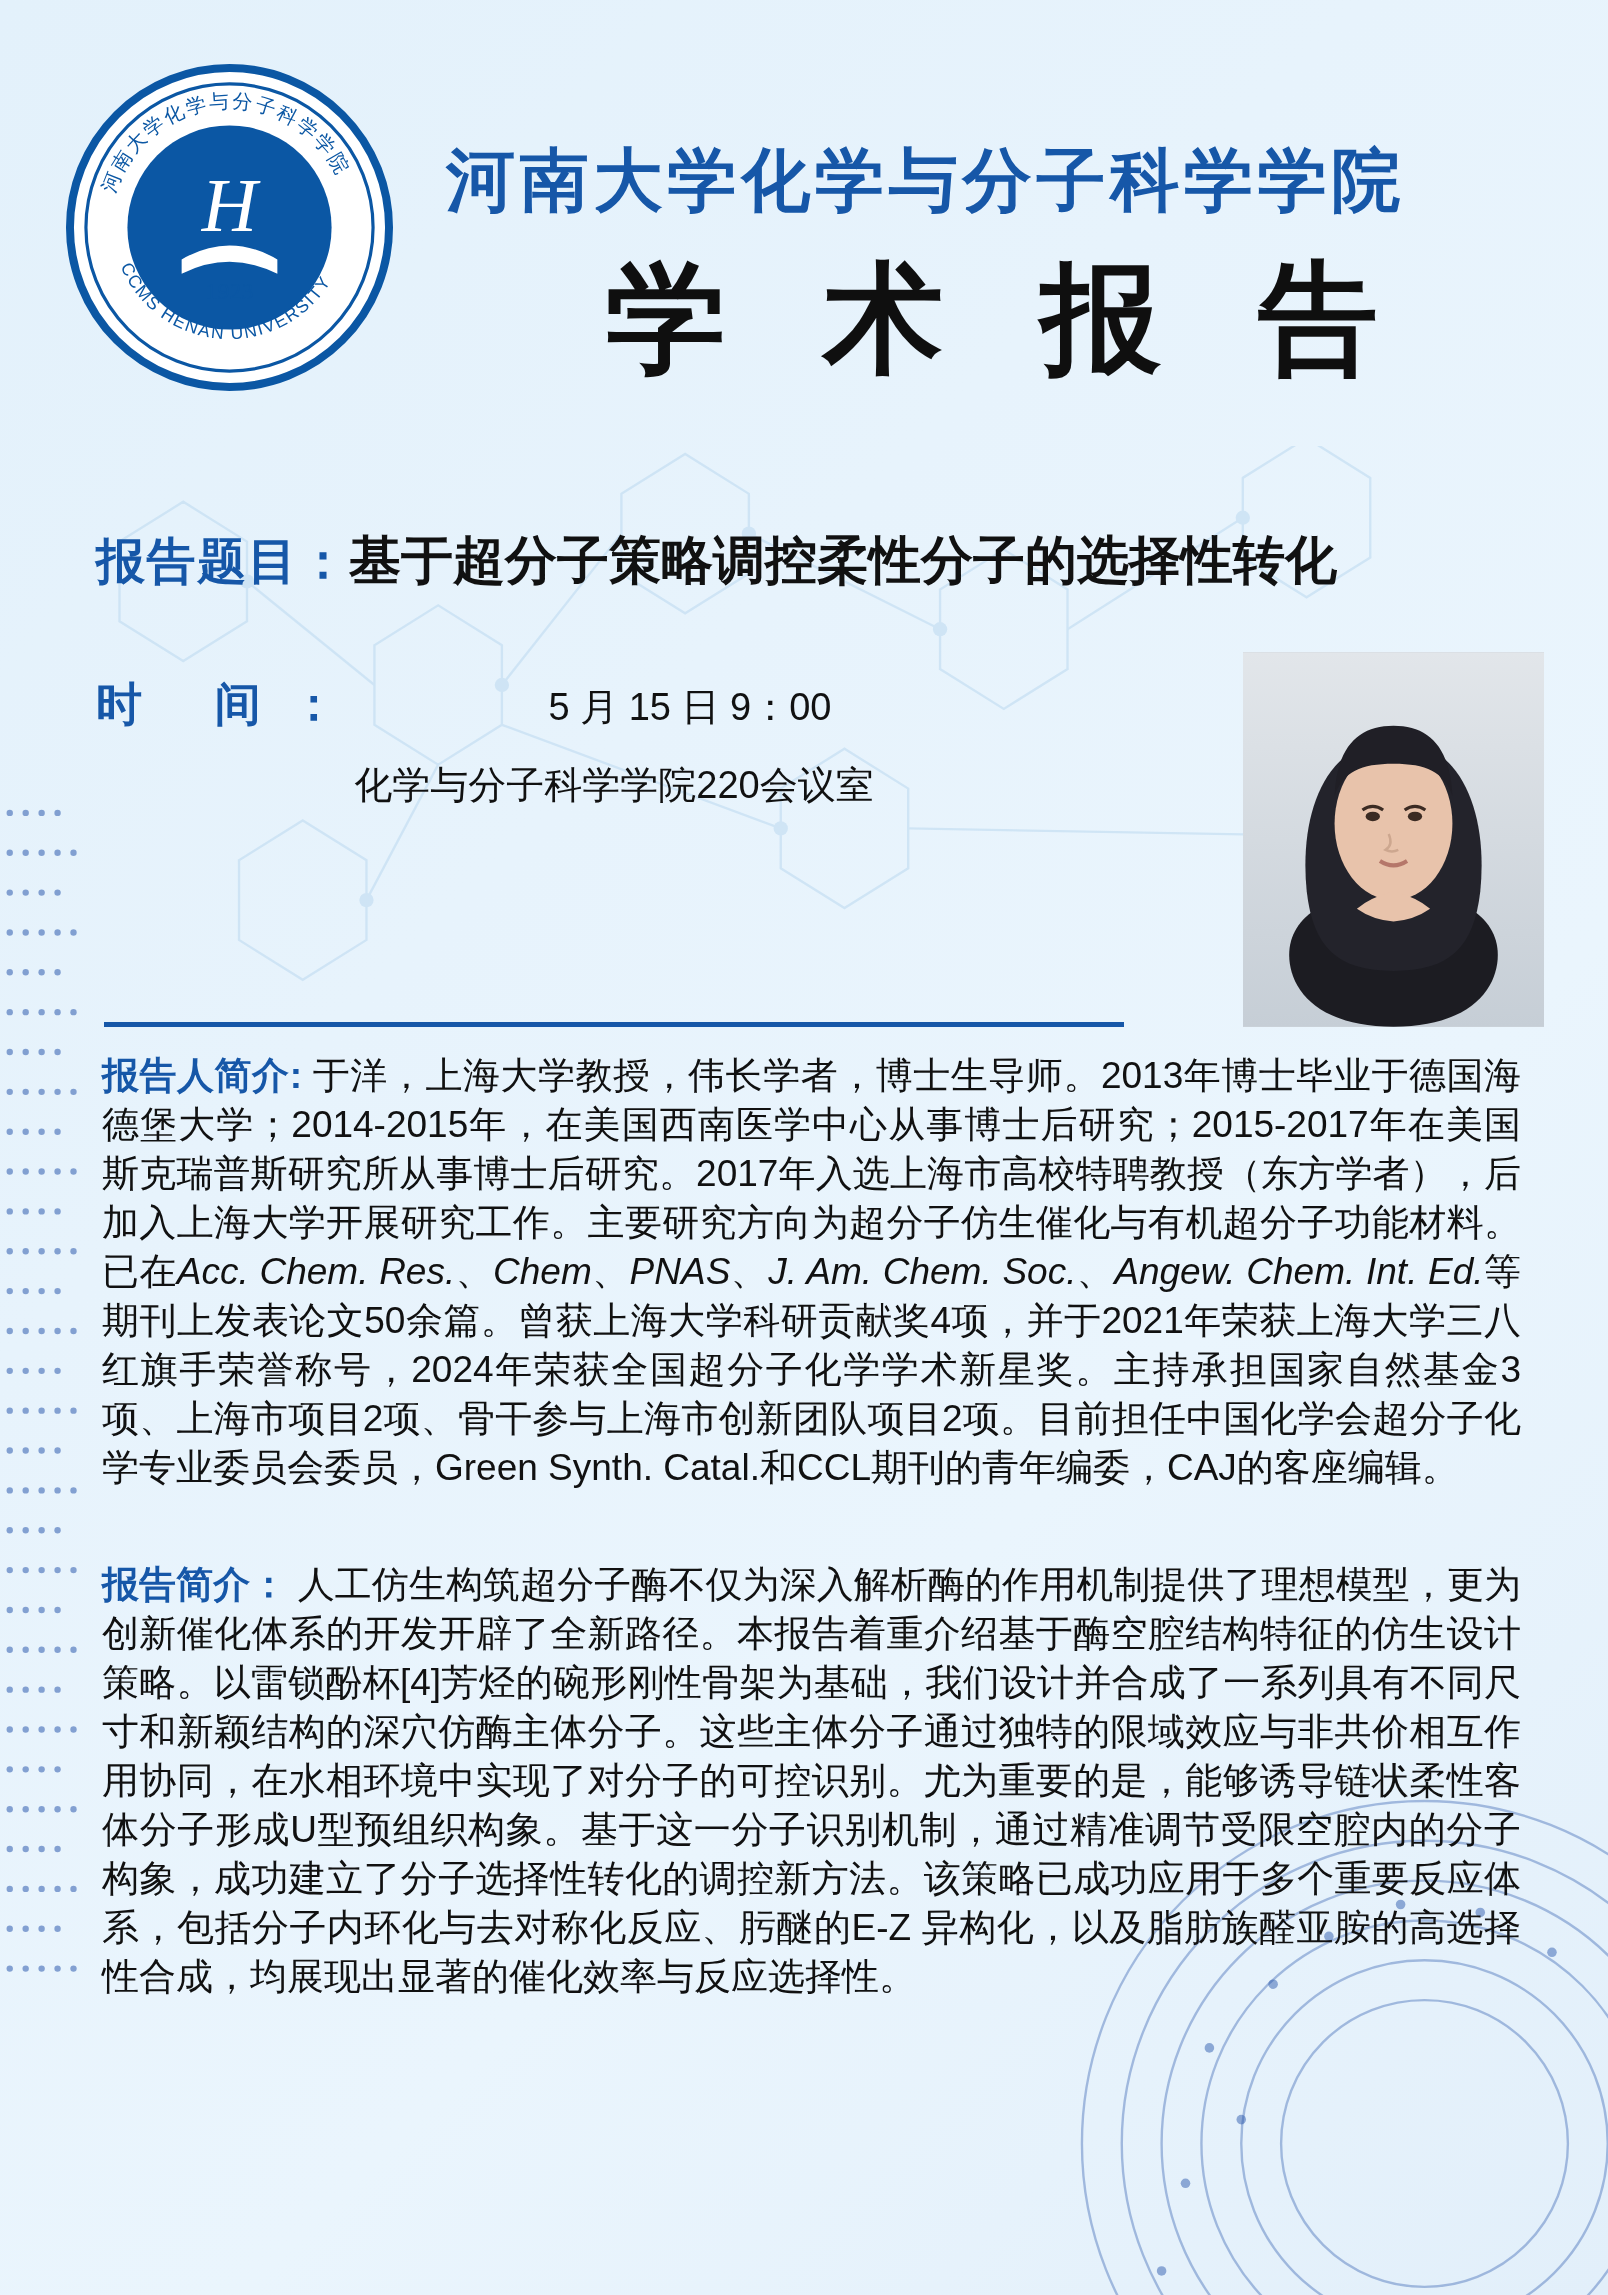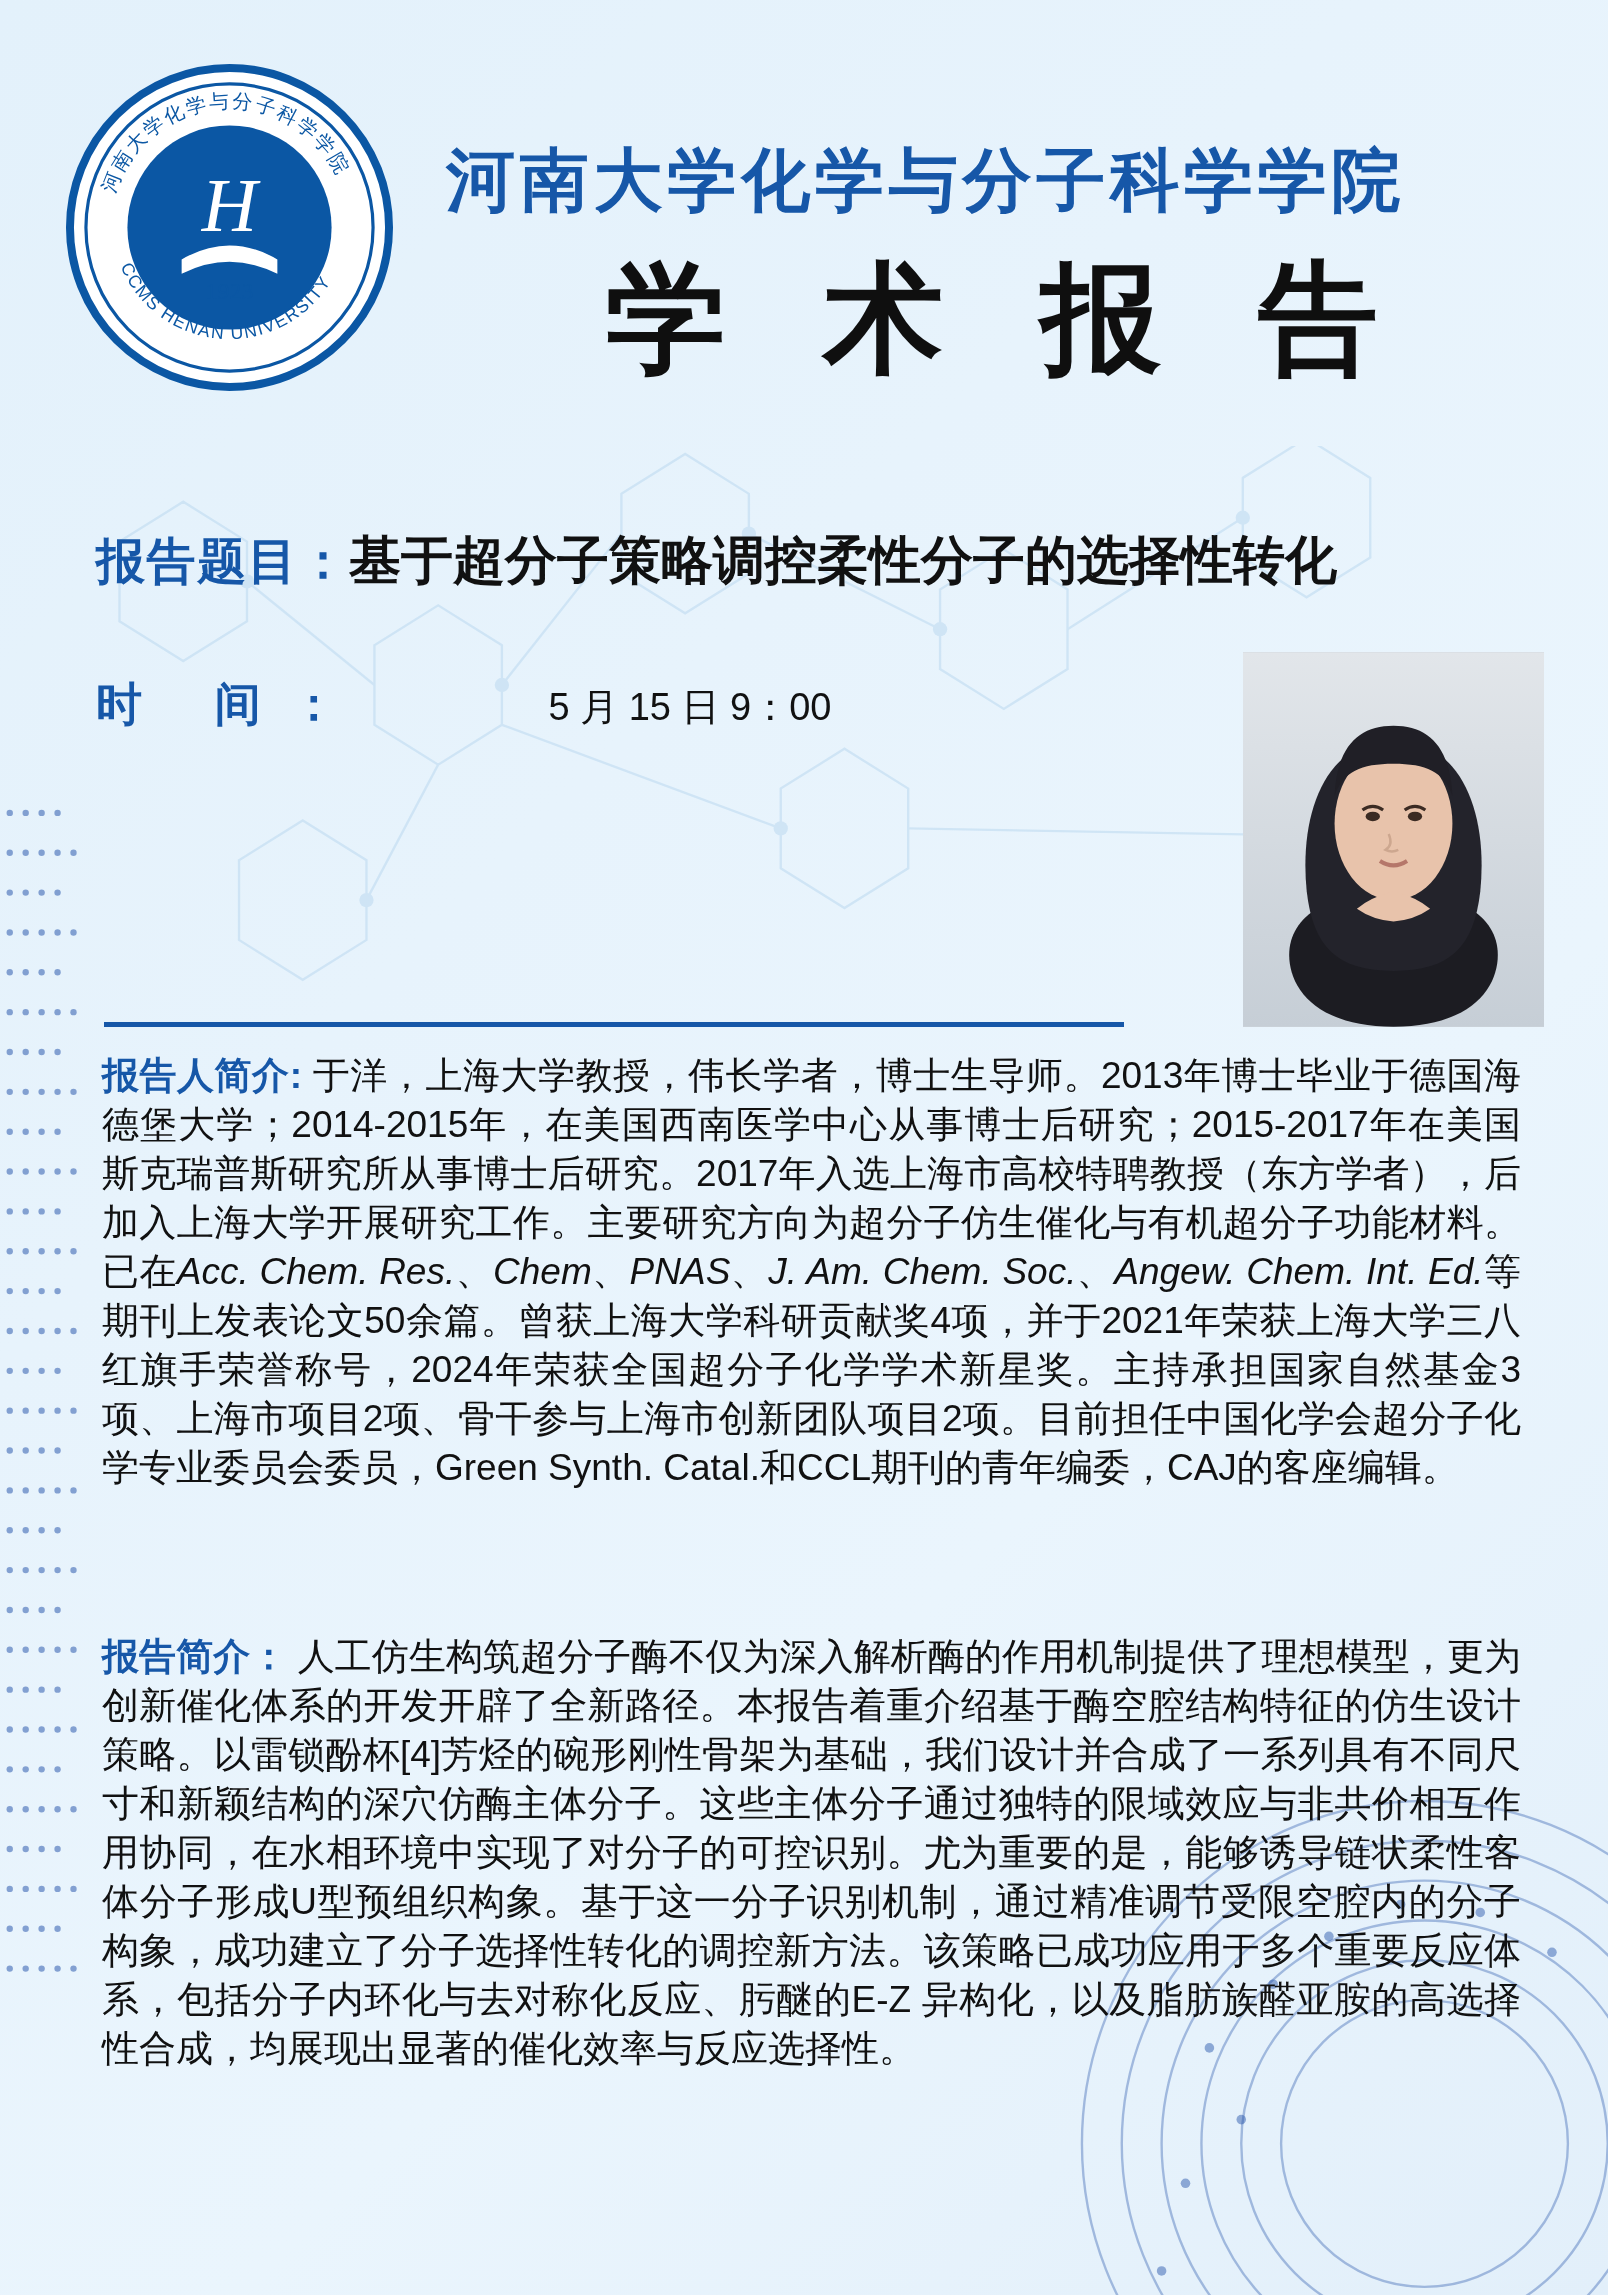--- a/index.html
+++ b/index.html
@@ -165,21 +165,21 @@
     line-height: 49px;
     color: #111111;
     text-align: justify;
   }
   .para .lead {
     font-weight: bold;
     color: #1657a8;
   }
   .para .ital { font-style: italic; }
   #bio { top: 1051px; }
-  #abs { top: 1632px; }
+  #abs { top: 1560px; }
 </style>
 </head>
 <body>
 
 <div id="poster">
 
   <div class="bg-layer">
     <svg class="hexnet" viewBox="0 0 2018 900" preserveAspectRatio="none">
       <g stroke="#bcd9f0" stroke-width="3" fill="none">
         <polygon points="150,120 230,70 310,120 310,220 230,270 150,220"></polygon>
@@ -406,20 +406,21 @@
     <span class="topic-label">报告题目：</span>
     <span class="topic-value">基于超分子策略调控柔性分子的选择性转化</span>
   </div>
 
   <div class="meta">
     <div class="meta-row">
       <span class="meta-label spread">时  间：</span>
       <span class="meta-value v-time">5 月 15 日 9：00</span>
     </div>
     <div class="meta-row">
+      <span class="meta-value v-place">化学与分子科学学院220会议室</span>
     </div>
   </div>
 
   <div class="portrait">
     <svg width="301" height="375" viewBox="0 0 378 470">
       <defs>
         <linearGradient id="bgGrad" x1="0" y1="0" x2="0" y2="1">
           <stop offset="0%" stop-color="#e2e6ea"></stop>
           <stop offset="100%" stop-color="#c6ced6"></stop>
         </linearGradient>

